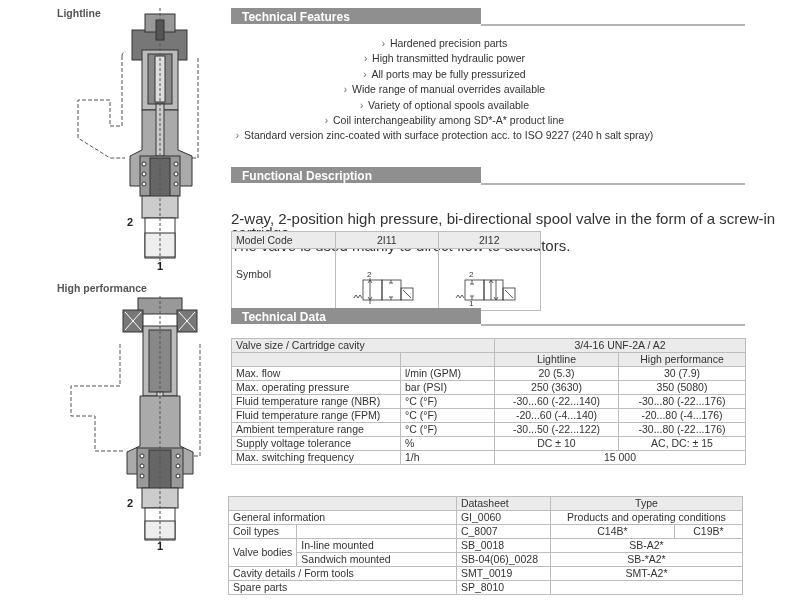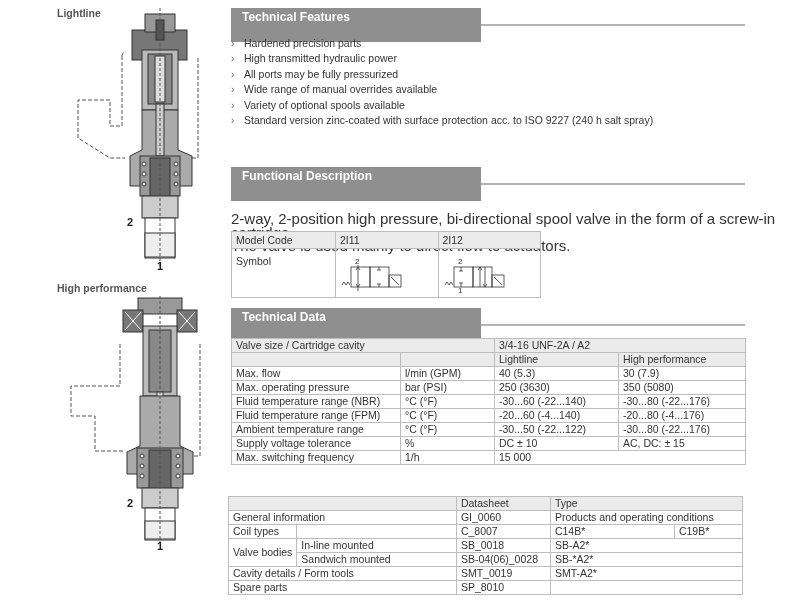--- a/index.html
+++ b/index.html
@@ -4,38 +4,38 @@
 <style>
   html, body { margin: 0; padding: 0; background: #ffffff; }
   body { width: 800px; height: 600px; position: relative; overflow: hidden;
          font-family: "Liberation Sans", "DejaVu Sans", sans-serif; color: #2a2a2a; }
 
   .left-label { position: absolute; left: 57px; font-size: 10.5px; font-weight: bold; color: #555; }
   .drawing { position: absolute; }
   .port-label { position: absolute; font-size: 11px; font-weight: bold; color: #222; }
 
   .section-head { position: absolute; left: 231px; width: 514px; height: 20px; }
-  .section-head .bar { position: absolute; left: 0; top: 0; width: 250px; height: 34px; background: #8f8f8f; }
+  .section-head .bar { position: absolute; left: 0; top: 0; width: 250px; height: 16px; background: #8f8f8f; }
   .section-head .bar span { position: absolute; left: 11px; top: 2px; color: #fff; font-weight: bold; font-size: 12px; }
   .section-head .rule { position: absolute; left: 250px; right: 0; top: 16px; height: 2px; background: #b4b4b4; }
 
-  .features { position: absolute; left: 231px; top: 36px; margin: 0; padding: 0; list-style: none; font-size: 10.5px; color: #333; }
+  .features { position: absolute; left: 231px; top: 36px; margin: 0; padding: 0; list-style: none; font-size: 10.5px; color: #333; text-align: center; }
   .features li { height: 15.4px; line-height: 15.4px; white-space: nowrap; }
   .features li .chev { display: inline-block; width: 13px; color: #666; font-size: 10px; }
 
   .desc { position: absolute; left: 231px; top: 212px; font-size: 15px; line-height: 13.5px; color: #333; }
 
   table { border-collapse: collapse; font-size: 10.5px; color: #333; position: absolute; }
   td { border: 1px solid #bdbdbd; padding: 0 4px; white-space: nowrap; height: 13px; line-height: 13px; }
   .shade td, td.shade { background: #ebebeb; }
-  .c { }
+  .c { text-align: center; }
 
   .model-table { left: 231px; top: 231px; width: 310px; }
   .model-table td { height: 16px; }
-  .model-table .sym-row td { height: 42px; vertical-align: top; padding-top: 6px; }
+  .model-table .sym-row td { height: 42px; vertical-align: top; padding-top: 19px; }
 
   .tech-table { left: 231px; top: 338px; width: 515px; }
   .ref-table { left: 228px; top: 496px; width: 515px; }
 </style>
 </head>
 <body>
 
 <div class="left-label" style="top:7px">Lightline</div>
 <svg class="drawing" style="left:70px;top:8px" width="140" height="262">
   <g stroke="#333" stroke-width="1">
@@ -110,20 +110,21 @@
       <span>Technical Features</span>
     </div>
   <div class="rule"></div>
 </div>
 <ul class="features">
   <li><span class="chev">›</span><span>Hardened precision parts</span></li>
   <li><span class="chev">›</span><span>High transmitted hydraulic power</span></li>
   <li><span class="chev">›</span><span>All ports may be fully pressurized</span></li>
   <li><span class="chev">›</span><span>Wide range of manual overrides available</span></li>
   <li><span class="chev">›</span><span>Variety of optional spools available</span></li>
+  <li><span class="chev">›</span><span>Coil interchangeability among SD*-A* product line</span></li>
   <li><span class="chev">›</span><span>Standard version zinc-coated with surface protection acc. to ISO 9227 (240 h salt spray)</span></li>
 </ul>
 
 <div class="section-head" style="top:167px">
   <div class="bar">
       <span>Functional Description</span>
     </div>
   <div class="rule"></div>
 </div>
 <div class="desc">
@@ -197,21 +198,21 @@
   </tr>
   <tr class="shade">
     <td style="width:160px"></td>
     <td style="width:85px"></td>
     <td class="c" style="width:115px">Lightline</td>
     <td class="c">High performance</td>
   </tr>
   <tr>
         <td>Max. flow</td>
         <td>l/min (GPM)</td>
-        <td class="c">40 (5.3)</td>
+        <td class="c">20 (5.3)</td>
         <td class="c">30 (7.9)</td>
       </tr>
   <tr>
         <td>Max. operating pressure</td>
         <td>bar (PSI)</td>
         <td class="c">250 (3630)</td>
         <td class="c">350 (5080)</td>
       </tr>
   <tr>
         <td>Fluid temperature range (NBR)</td>

